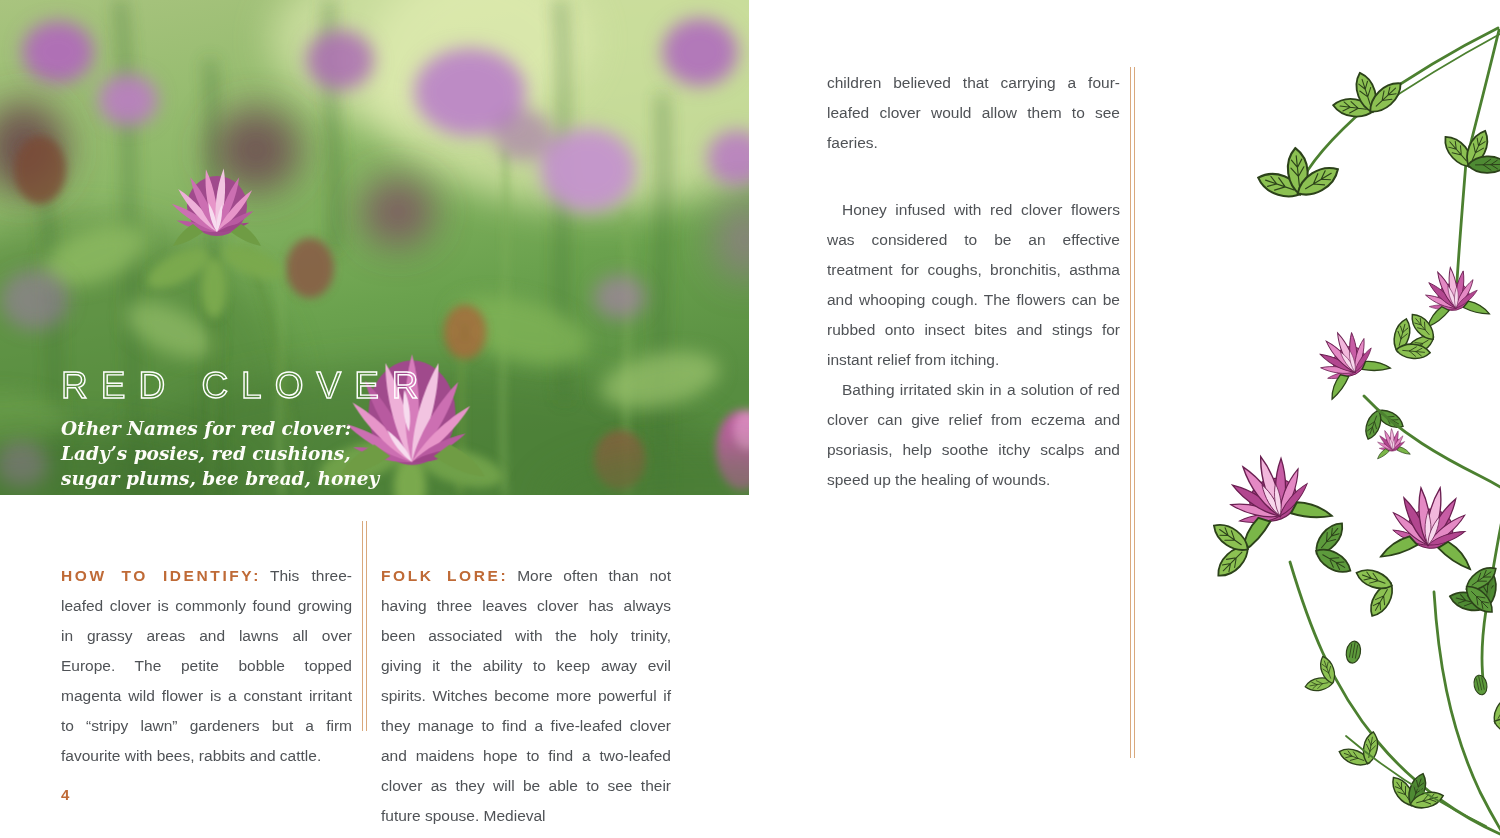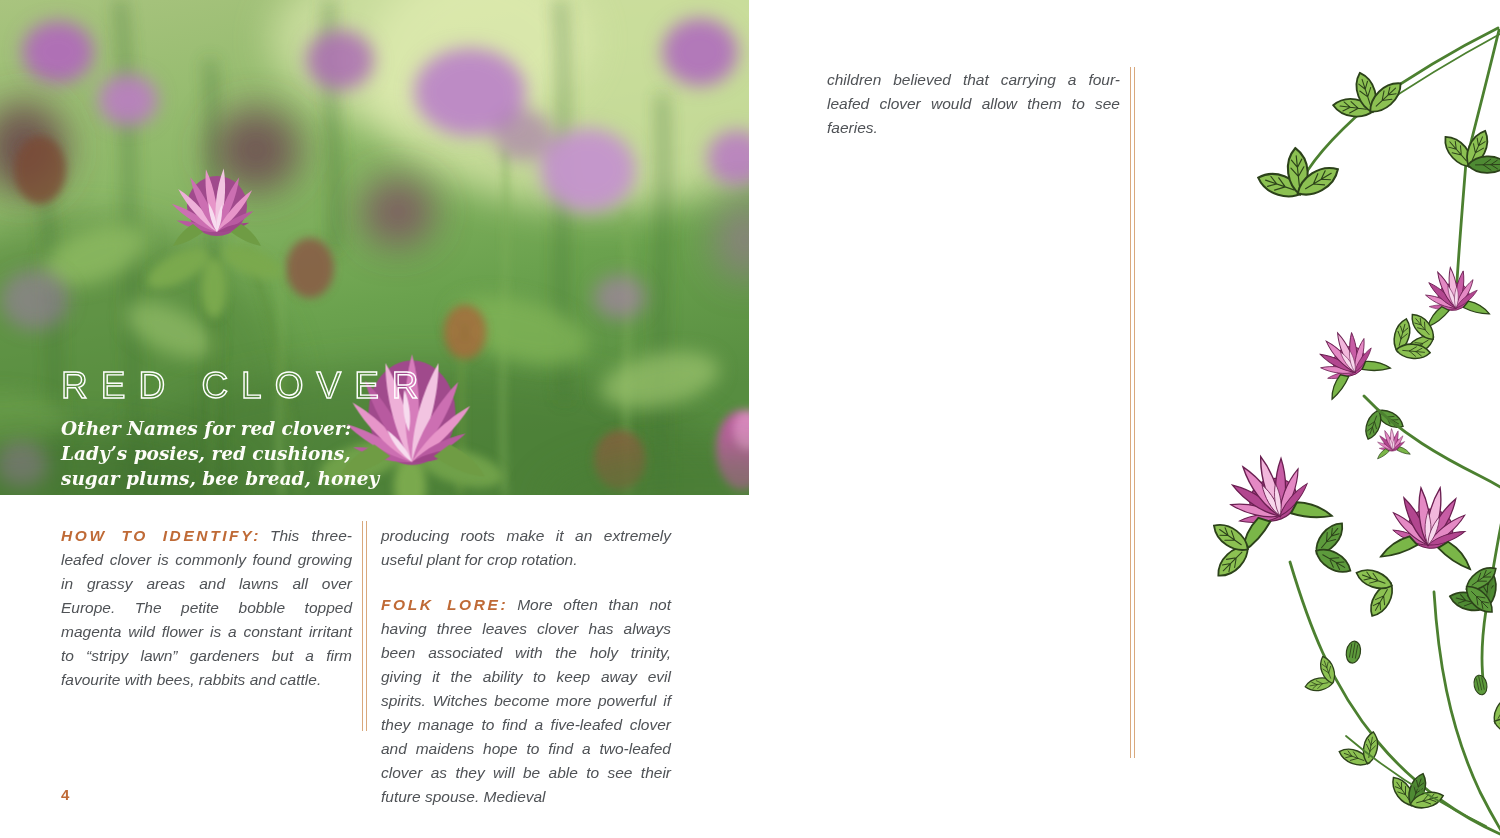--- a/index.html
+++ b/index.html
@@ -16,26 +16,26 @@
     color:#ffffff; line-height:40px; white-space:nowrap;
   }
   @supports ((-webkit-text-stroke: 1px #fff)){
     .photo-title{color:transparent; -webkit-text-stroke:1.4px #ffffff;}
   }
   .photo-subtitle{
     margin:10px 0 0; font-family:"DejaVu Serif", serif; font-style:italic; font-weight:700;
     font-size:18.5px; line-height:25px; width:330px; color:#fdfdf8;
   }
   
-  .col{position:absolute; font-size:15.5px; line-height:24px; color:#4f5256; text-align:justify;font-style:italic;}
+  .col{position:absolute; font-size:15.5px; line-height:30px; color:#4f5256; text-align:justify;}
   .col1{left:61px;  top:524px; width:291px;}
   .col2{left:381px; top:524px; width:290px;}
   .col3{left:827px; top:68px;  width:293px;}
   .sec{margin:0 0 21px;}
-  .sec:last-child{margin-bottom:0;}
+  .sec:last-child{margin-bottom:0;margin-top:37px;}
   .para{margin:0;}
   .indent{text-indent:15px;}
   .h{
     font-weight:700; letter-spacing:2.6px; color:#bf6a36; margin-right:9px;
   }
   
   .vdiv{
     position:absolute; width:3px;
     border-left:1.6px solid #d9a87c; border-right:1.6px solid #d9a87c;
   }
@@ -213,34 +213,33 @@
   <div class="col col1">
     <p class="sec">
       <span class="h">HOW TO IDENTIFY:</span><span>This three-leafed clover is commonly found growing in grassy areas and lawns all over Europe. The petite bobble topped magenta wild flower is a constant irritant to “stripy lawn” gardeners but a firm favourite with bees, rabbits and cattle.</span>
     </p>
   </div>
 
   <div class="vdiv vdiv-left"></div>
 
   <div class="col col2">
     <p class="sec">
-      <span>producing roots make it an extremely useful plant for crop rotation.</span>
-    </p>
-    <p class="sec">
       <span class="h">FOLK LORE:</span><span>More often than not having three leaves clover has always been associated with the holy trinity, giving it the ability to keep away evil spirits. Witches become more powerful if they manage to find a five-leafed clover and maidens hope to find a two-leafed clover as they will be able to see their future spouse. Medieval</span>
     </p>
   </div>
 
   <div class="pagenum">4</div>
 
   <div class="col col3">
     <div class="sec">
       <p class="para">children believed that carrying a four-leafed clover would allow them to see faeries.</p>
     </div>
     <div class="sec">
+      <p class="para indent">Honey infused with red clover flowers was considered to be an effective treatment for coughs, bronchitis, asthma and whooping cough. The flowers can be rubbed onto insect bites and stings for instant relief from itching.</p>
+      <p class="para indent">Bathing irritated skin in a solution of red clover can give relief from eczema and psoriasis, help soothe itchy scalps and speed up the healing of wounds.</p>
     </div>
   </div>
 
   <div class="vdiv vdiv-right"></div>
 
   <div class="illustration">
     <svg width="350" height="838" viewBox="0 0 350 838" aria-hidden="true">
       <defs>
         <g id="ill-leaflet">
           <path class="ill-leaf-outline" d="M0,2 C-9,-6 -11,-24 0,-34 C11,-24 9,-6 0,2 Z"></path>

